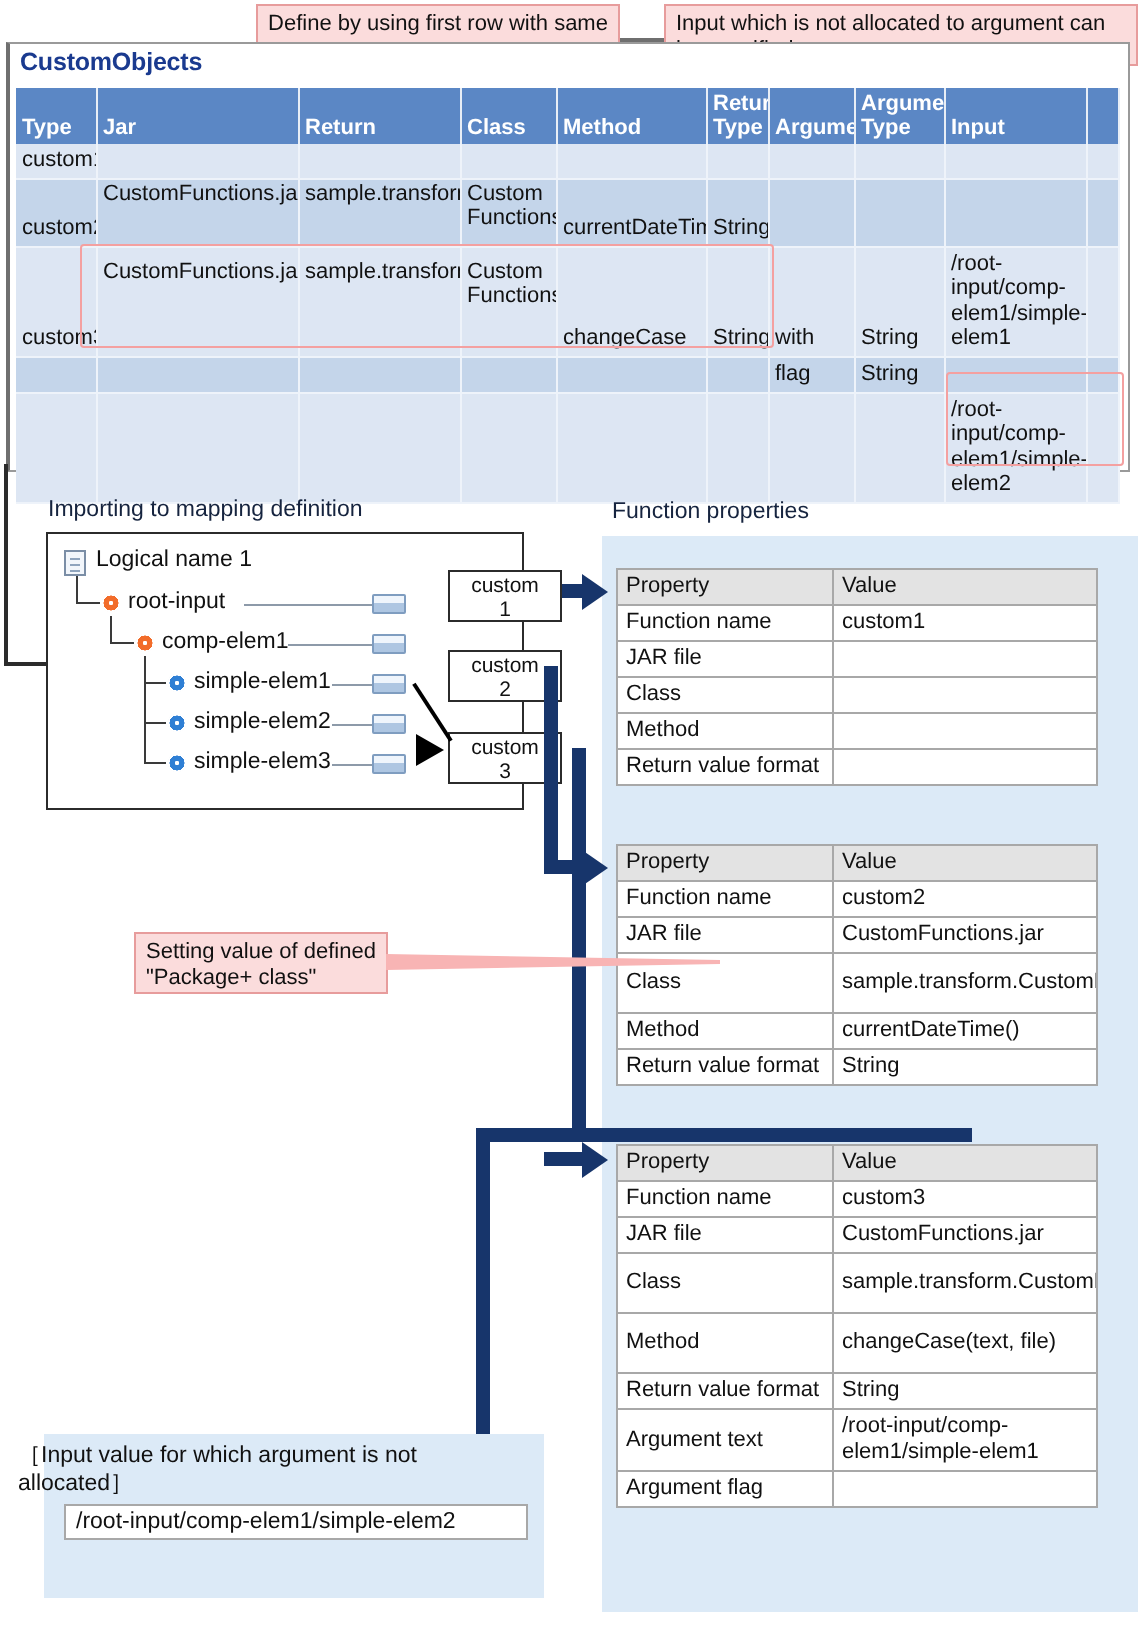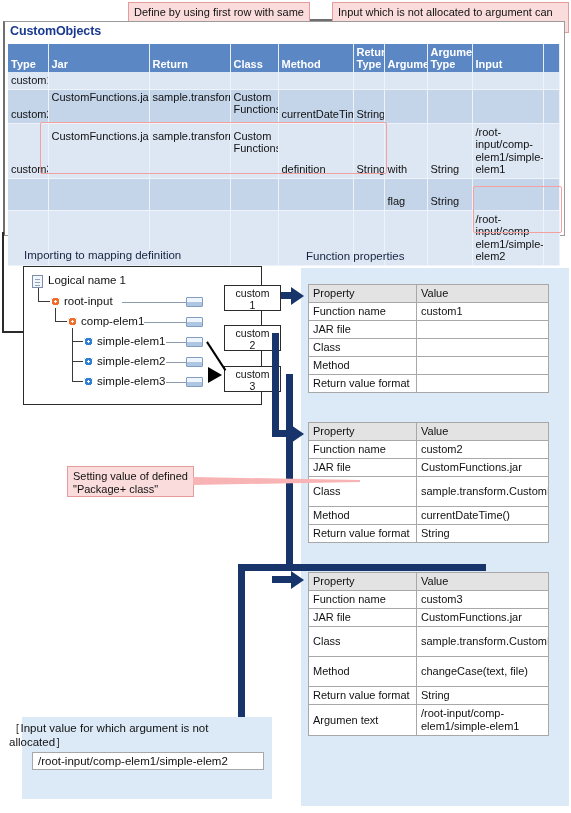--- a/index.html
+++ b/index.html
@@ -208,28 +208,28 @@
       <td></td>
       <td></td>
       <td></td>
       <td></td>
     </tr>
     <tr class="r-odd" style="height:52px">
       <td class="namecell" style="white-space:nowrap">custom3</td>
       <td style="vertical-align:top;padding-top:6px">CustomFunctions.jar</td>
       <td style="vertical-align:top;padding-top:6px">sample.transform</td>
       <td style="vertical-align:top;padding-top:6px">Custom Functions</td>
-      <td>definition</td>
+      <td>changeCase</td>
       <td>String</td>
       <td>with</td>
       <td>String</td>
       <td style="vertical-align:top;padding-top:2px">/root-input/comp-elem1/simple-elem1</td>
       <td></td>
     </tr>
-    <tr class="r-even" style="height:32px">
+    <tr class="r-even" style="height:18px">
       <td class="namecell"></td>
       <td></td>
       <td></td>
       <td></td>
       <td></td>
       <td></td>
       <td>flag</td>
       <td>String</td>
       <td></td>
       <td></td>
@@ -408,22 +408,26 @@
       </tr>
     <tr style="height:30px">
         <td>Method</td>
         <td>changeCase(text, file)</td>
       </tr>
     <tr>
         <td>Return value format</td>
         <td>String</td>
       </tr>
     <tr style="height:30px">
-        <td>Argumen text</td>
+        <td>Argument text</td>
         <td>/root-input/comp-elem1/simple-elem1</td>
+      </tr>
+    <tr>
+        <td>Argument flag</td>
+        <td>&nbsp;</td>
       </tr>
   </tbody>
 </table>
 
 <div class="navy" style="left:281px; top:292px; width:12px; height:7px;"></div>
 <div class="navy-head right" style="left:291px; top:287px;"></div>
 
 <div class="navy" style="left:272px; top:333px; width:7px; height:97px;"></div>
 <div class="navy" style="left:272px; top:430px; width:22px; height:7px;"></div>
 <div class="navy-head right" style="left:291px; top:425px;"></div>

